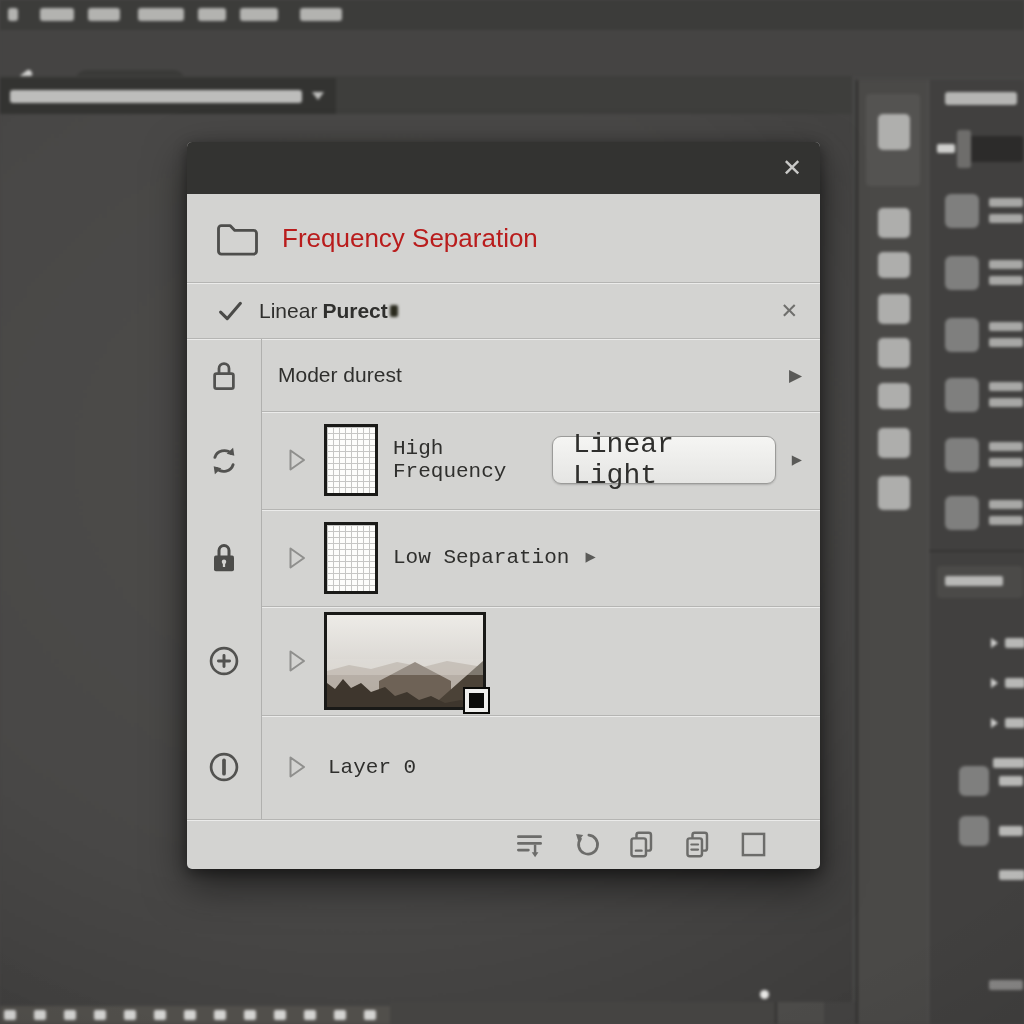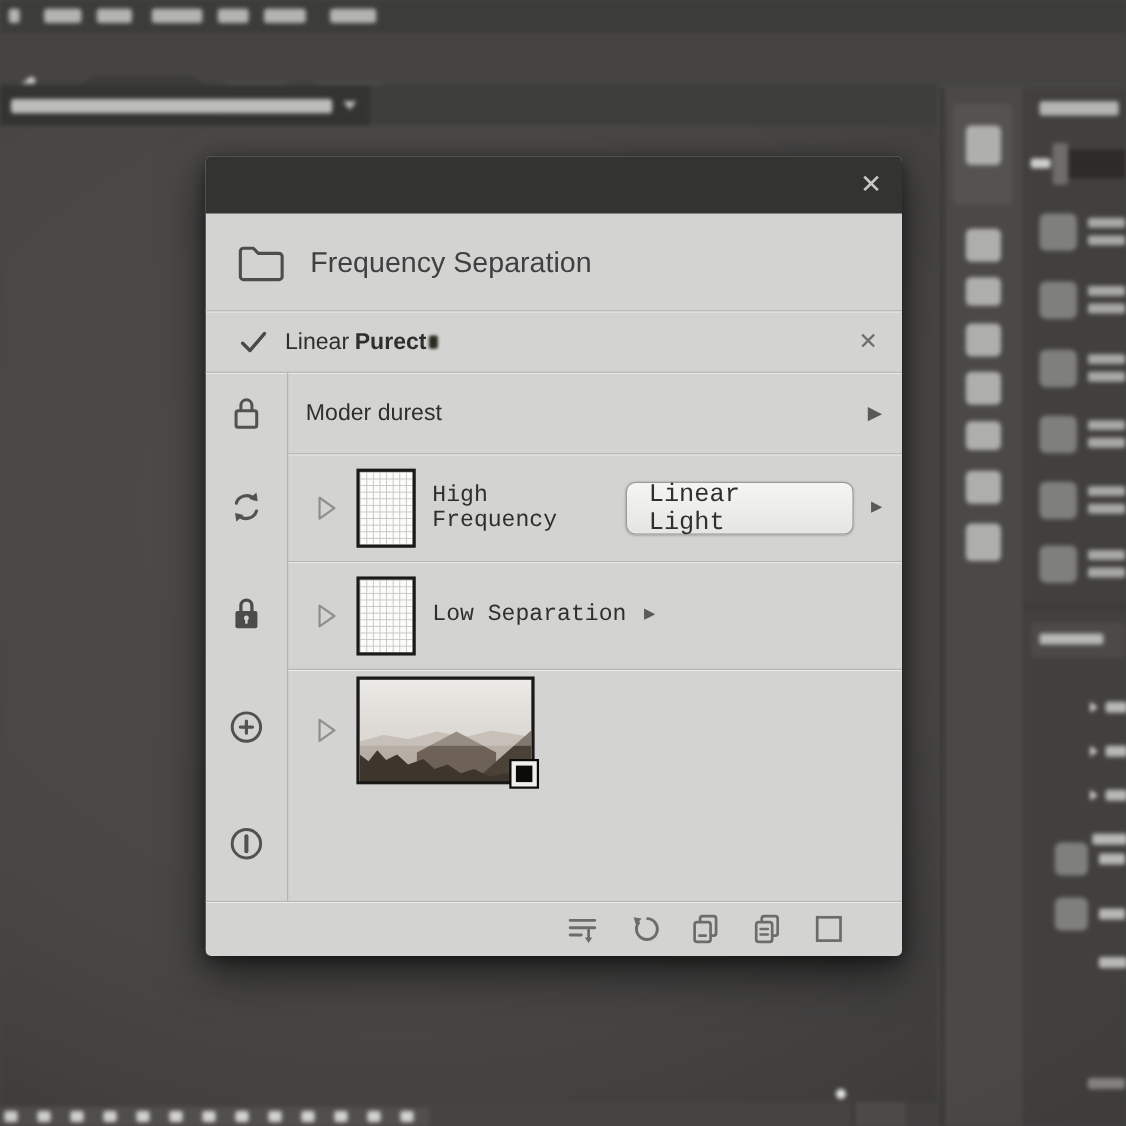--- a/index.html
+++ b/index.html
@@ -49,42 +49,42 @@
      background:radial-gradient(140% 115% at 45% 40%, rgba(0,0,0,0) 55%, rgba(0,0,0,0.30) 100%);}
 
   
   .dialog{position:absolute;left:187px;top:142px;width:633px;z-index:10;border-radius:5px;
           box-shadow:0 16px 42px rgba(0,0,0,.55), 0 4px 14px rgba(0,0,0,.4);background:#d3d3d1;}
   .d-titlebar{position:relative;height:52px;background:#333331;border-radius:5px 5px 0 0;}
   .d-tab{position:absolute;left:23px;bottom:0;width:166px;height:46px;background:#d7d7d5;border-radius:7px 7px 0 0;
          display:flex;align-items:center;justify-content:center;font-size:20px;color:#3a3a38;letter-spacing:.2px;}
   .d-close{position:absolute;right:18px;top:50%;transform:translateY(-50%);font-size:24px;color:#c9c9c7;cursor:default;line-height:1;}
   .d-group{height:88px;display:flex;align-items:center;padding-left:27px;gap:21px;}
-  .d-group .lbl{font-size:26px;color:#404040;}
+  .d-group .lbl{font-size:26px;color:#b91c1c;}
   .sep-top{border-top:1px solid #b5b5b3;box-shadow:inset 0 1px 0 rgba(255,255,255,.55);}
   .d-clip{height:55px;display:flex;align-items:center;padding:0 22px 0 30px;}
   .d-clip .lbl{margin-left:15px;font-size:21px;color:#2f2f2d;}
   .d-clip .emph{font-weight:700;margin-left:5px;}
   .smudge{width:8px;height:12px;margin-left:2px;background:#2a2a1e;border-radius:2px;filter:blur(1.5px);align-self:center;}
   .d-clip .x{margin-left:auto;font-size:21px;color:#6f6f6d;line-height:1;}
   .d-layers{height:480px;display:flex;}
   .d-rail{width:75px;border-right:1px solid #b0b0ae;box-sizing:border-box;display:flex;flex-direction:column;}
   .railcell{display:flex;align-items:center;justify-content:center;}
   .d-rows{flex:1;display:flex;flex-direction:column;}
   .d-row{display:flex;align-items:center;}
   .d-row + .d-row{border-top:1px solid #b5b5b3;box-shadow:inset 0 1px 0 rgba(255,255,255,.55);font-family:Liberation Mono, monospace;}
   .lbl21{font-size:21px;color:#2f2f2d;}
   .arrow-filled{font-size:17px;color:#5a5a58;line-height:1;}
   .tri-outline{margin-left:26px;flex:none;}
   .checker{flex:none;margin-left:17px;width:48px;height:66px;border:3px solid #1a1a18;background-color:#fdfdfb;
            background-image:linear-gradient(#c6c6c4 1px, transparent 1px),linear-gradient(90deg,#c6c6c4 1px, transparent 1px);
            background-size:6px 6px;}
   .blend-btn{margin-left:auto;height:48px;min-width:160px;padding:0 20px;border-radius:9px;
              background:linear-gradient(#f5f5f3,#e5e5e3);border:1.5px solid #9b9b99;box-shadow:0 1px 2px rgba(0,0,0,.18);
-             display:flex;align-items:center;justify-content:center;font-size:23px;color:#2f2f2d;box-sizing:border-box;}
+             display:flex;align-items:center;justify-content:center;font-size:28px;color:#2f2f2d;box-sizing:border-box;}
   .r-purect{height:73px;padding-left:16px;}
   .r-purect .arrow-filled{margin-left:auto;margin-right:18px;}
   .r-high,.r-low{height:97px;}
   .r-high .lbl21,.r-low .lbl21{margin-left:15px;}
   .r-high .arrow-filled,.r-low .arrow-filled{margin:0 18px 0 16px;}
   .r-thumb{height:109px;}
   .photo{position:relative;flex:none;margin-left:17px;width:156px;height:92px;border:3px solid #191917;background:#cfcdc8;}
   .badge{position:absolute;right:-5px;bottom:-5px;width:15px;height:15px;background:#0b0b09;border:4px solid #efefed;box-shadow:0 0 0 2px #0b0b09;}
   .r-layer0{height:104px;}
   .r-layer0 .lbl21{margin-left:21px;}
@@ -321,20 +321,26 @@
               <path d="M0 56 L22 50 L44 54 L70 47 L96 52 L120 46 L156 52 V92 H0 Z" fill="#a79d92" opacity="0.65"></path>
               <path d="M52 66 L88 47 L124 66 L124 92 L52 92 Z" fill="#6e6256"></path>
               <path d="M104 92 L156 46 L156 92 Z" fill="#4b4237"></path>
               <path d="M0 92 V68 L8 74 L16 64 L24 73 L34 68 L44 77 L58 72 L68 81 L80 77 L92 85 L104 81 L118 88 L134 85 L156 92 Z" fill="#3e362d"></path>
               <rect y="44" width="156" height="16" fill="#e3e0db" opacity="0.35"></rect>
             </svg>
             <div class="badge"></div>
           </div>
         </div>
 
+        <div class="d-row r-layer0">
+          <svg class="tri-outline" width="19" height="24" viewBox="0 0 19 24">
+            <polygon points="2.5,2.5 16,12 2.5,21.5" fill="none" stroke="#8f8f8d" stroke-width="2" stroke-linejoin="round"></polygon>
+          </svg>
+          <span class="lbl21">Layer 0</span>
+        </div>
 
       </div>
     </div>
 
     <div class="d-footer sep-top">
       <svg class="fic" width="29" height="29" viewBox="0 0 26 26">
         <path d="M3 6 H23 M3 12 H23 M3 18 H12" stroke="#6c6c6a" stroke-width="2.4" stroke-linecap="round" fill="none"></path>
         <path d="M18 14 V21" stroke="#6c6c6a" stroke-width="2.2" stroke-linecap="round"></path>
         <polygon points="15,20 21,20 18,24.5" fill="#6c6c6a"></polygon>
       </svg>

